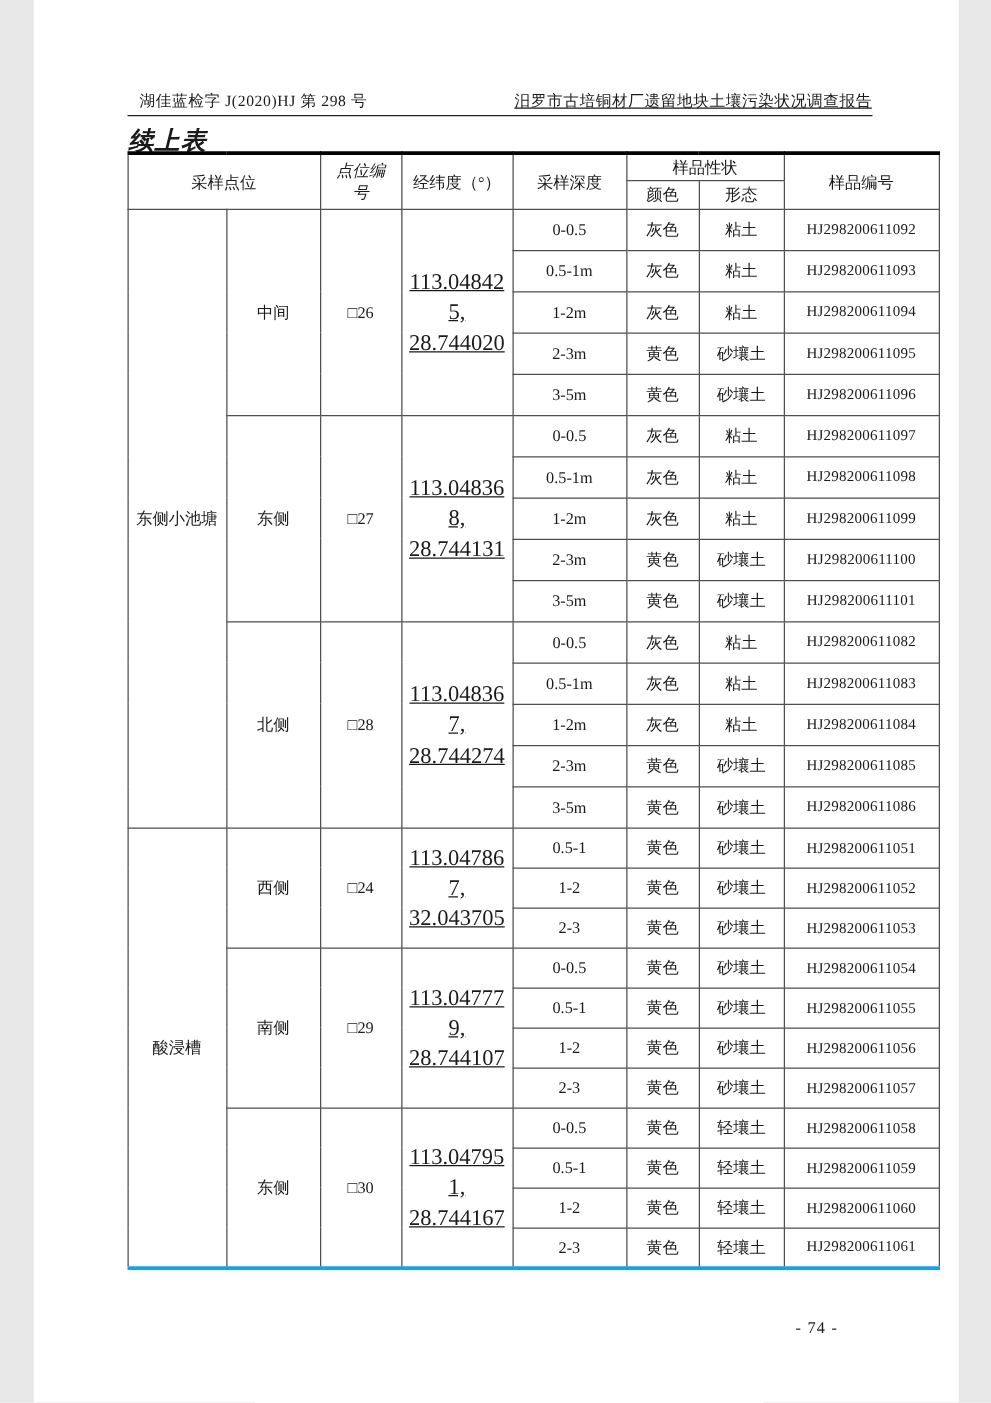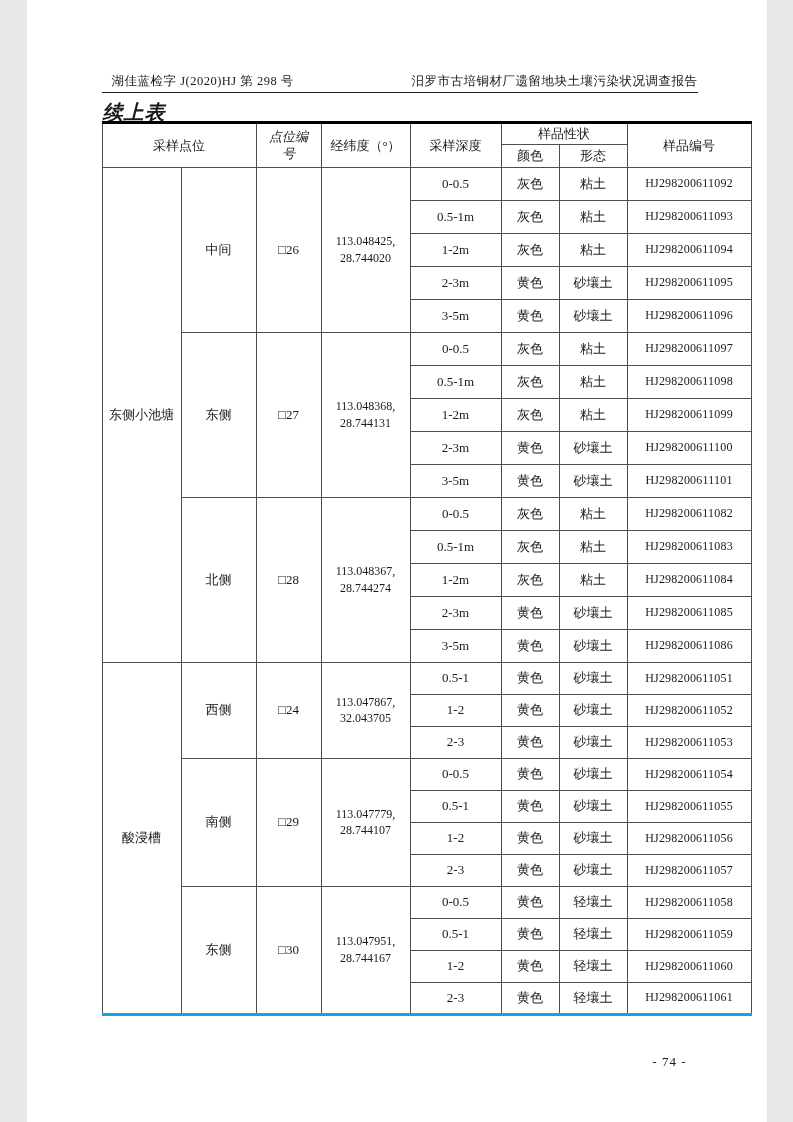--- a/index.html
+++ b/index.html
@@ -20,21 +20,21 @@
     top: 74px;
     display: flex;
     justify-content: space-between;
     align-items: flex-end;
     border-bottom: 1.5px solid #222;
     padding-bottom: 3px;
     font-size: 12.5px;
     line-height: 1.2;
   }
   .doc-header .hl { padding-left: 10px; letter-spacing: 0.5px; }
-  .doc-header .hr { letter-spacing: 0.5px; }
+  .doc-header .hr { letter-spacing: 0.5px; text-decoration: underline; }
   .continued {
     position: absolute;
     left: 76px;
     top: 99px;
     font-size: 20px;
     font-weight: bold;
     letter-spacing: 1px;
     font-style: italic;
   }
   table.sampling {
@@ -54,27 +54,27 @@
     vertical-align: middle;
     font-weight: normal;
     padding: 1px 6px;
     word-break: break-all;
     line-height: 1.35;
   }
   table.sampling thead tr.h1 { height: 21px; }
   table.sampling thead tr.h2 { height: 23px; }
   table.sampling tbody tr.s0 { height: 33px; }
   table.sampling tbody tr.s1 { height: 32px; }
-  table.sampling td.pre { white-space: pre-line; font-size: 12px; padding: 1px 2px; }
+  table.sampling td.pre { white-space: pre-line; font-size: 18px; padding: 1px 2px; text-decoration: underline; }
   table.sampling th.ptid { padding: 1px 11px; font-style: italic; }
   table.sampling td[data-name="sample-id-cell"] { font-size: 12px; letter-spacing: 0.2px; }
   .page-number {
     position: absolute;
     top: 1054px;
-    right: 80px;
+    right: 96px;
     font-size: 13px;
     letter-spacing: 1px;
     text-align: right;
   }
 </style>
 </head>
 <body>
 
 <div class="page" data-name="document-page">
 

